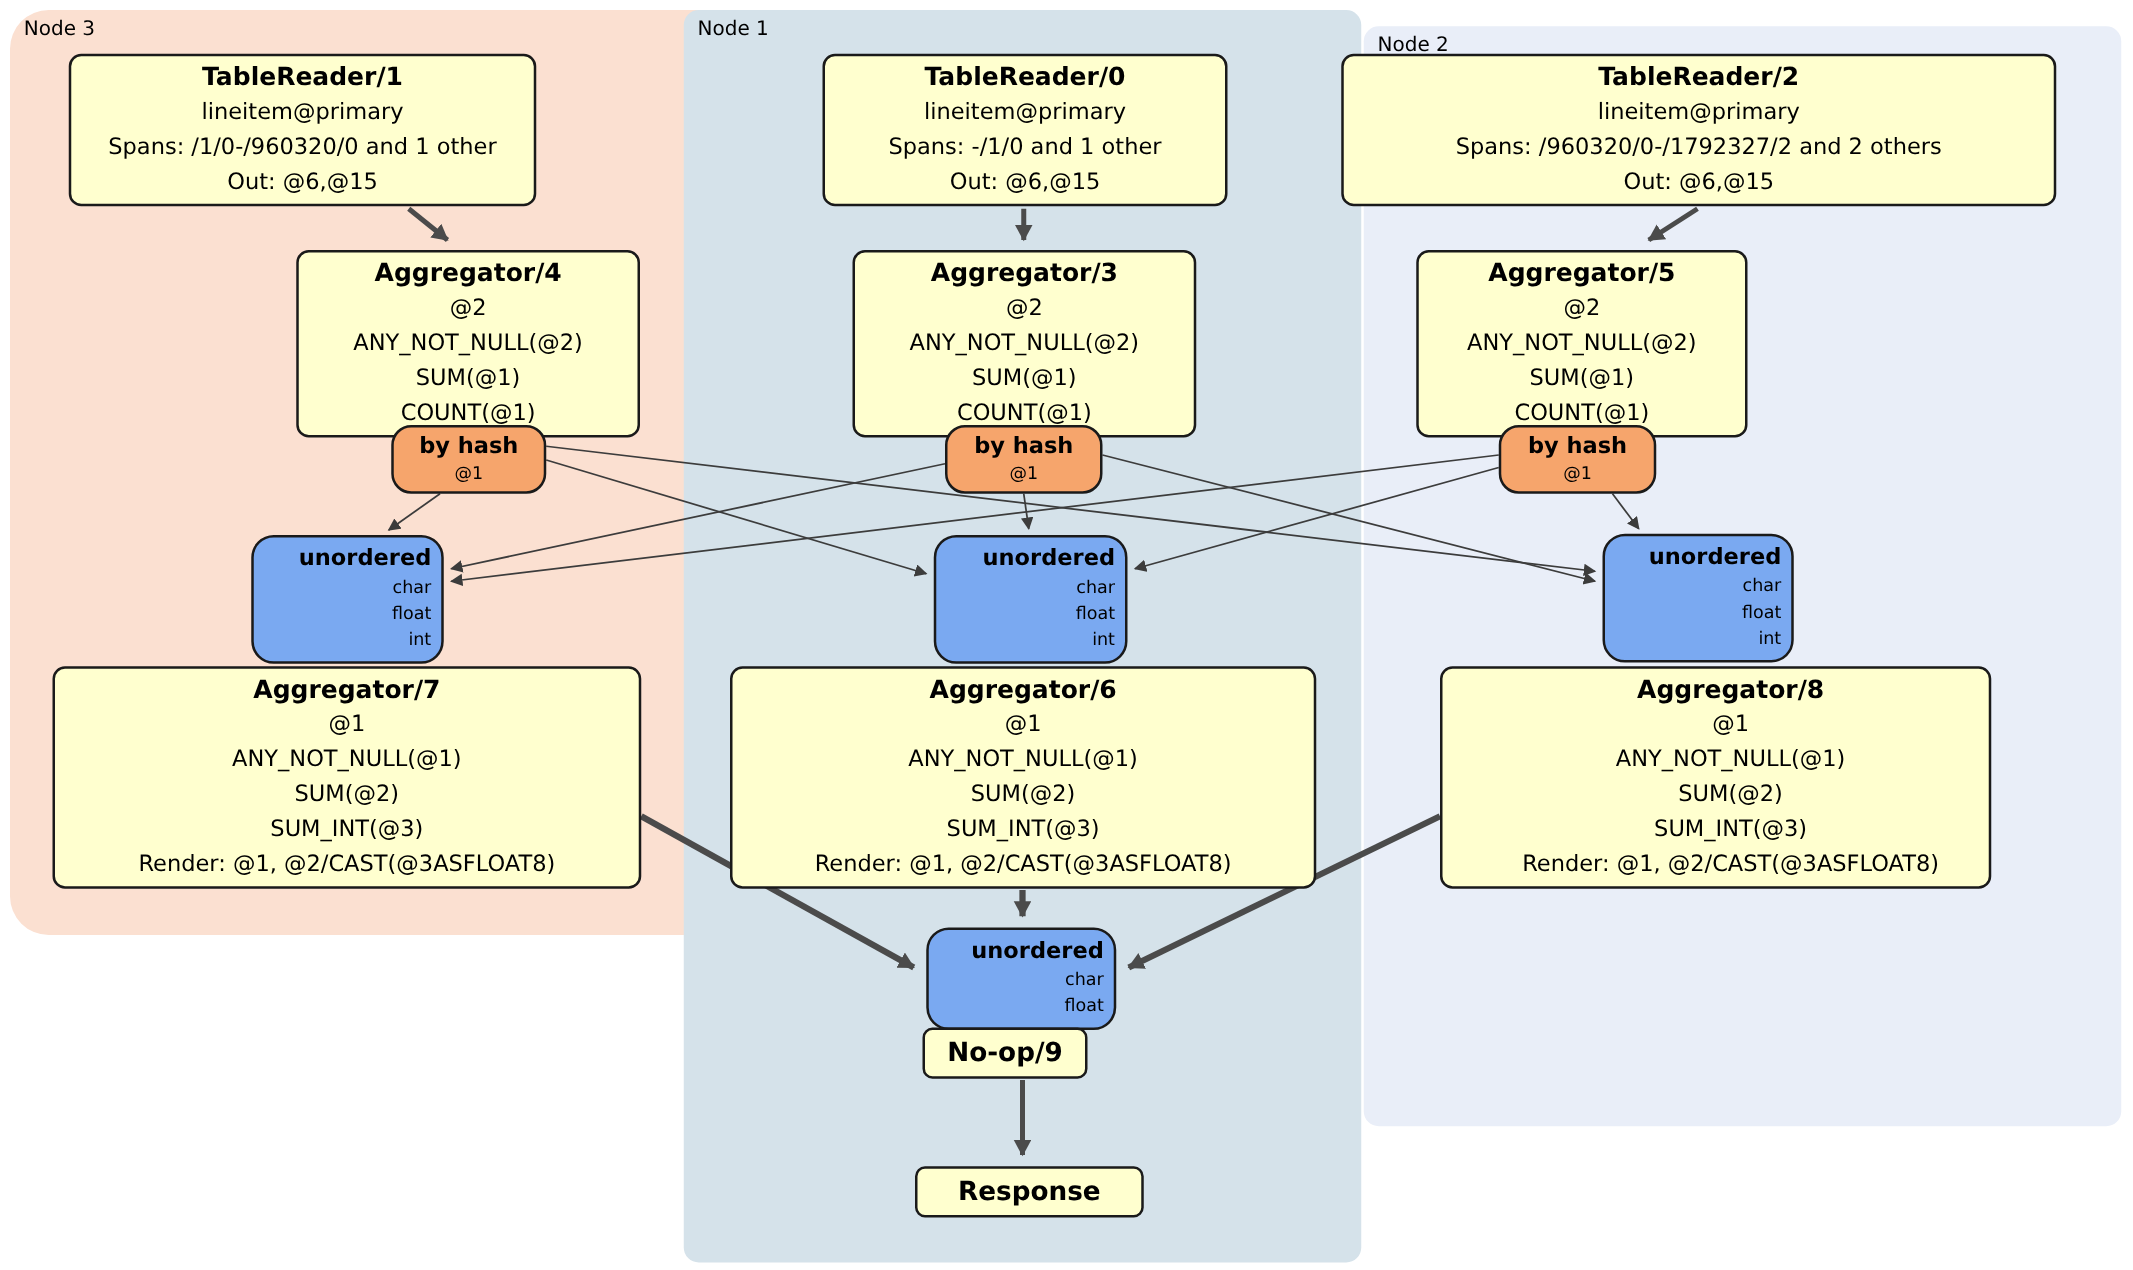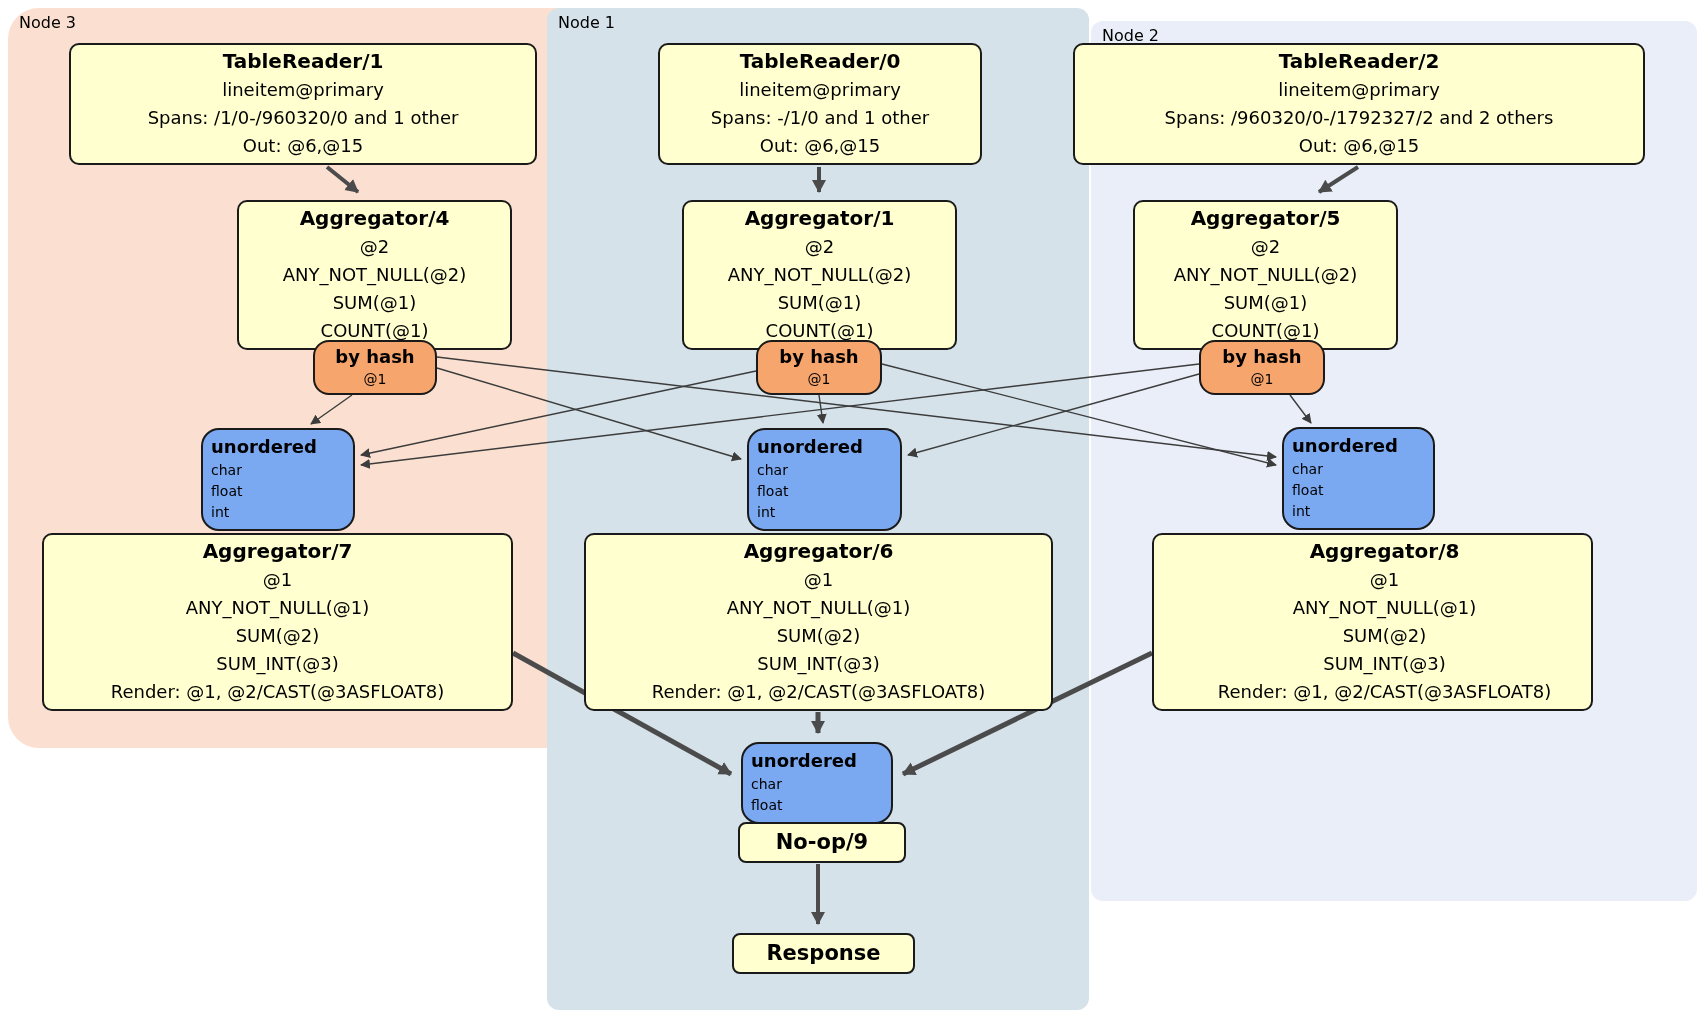--- a/index.html
+++ b/index.html
@@ -19,21 +19,21 @@
   .tk{stroke:var(--c-edge-thick,#4b4b4b);stroke-width:4;}
   .hv{stroke:var(--c-edge-thick,#4b4b4b);stroke-width:5;}
 
   
   .proc{position:absolute;z-index:3;box-sizing:border-box;background:var(--c-processor-fill,#ffffcf);
         border:2px solid var(--c-box-border,#1a1a1a);border-radius:10px;text-align:center;
         padding:2px 8px 3px 8px;}
   .proc-title{font-size:20px;font-weight:bold;line-height:29px;white-space:nowrap;}
   .proc-line{font-size:18px;line-height:28px;white-space:nowrap;}
 
-  #tr-n3{left:69px;top:43px;width:468px;}
+  #tr-n3{left:55px;top:43px;width:374px;}
   #tr-n1{left:658px;top:43px;width:324px;}
   #tr-n2{left:1073px;top:43px;width:572px;}
   #ag4{left:237px;top:200px;width:275px;}
   #ag3{left:682px;top:200px;width:275px;}
   #ag5{left:1133px;top:200px;width:265px;}
   #ag7{left:42px;top:533px;width:471px;}
   #ag6{left:584px;top:533px;width:469px;}
   #ag8{left:1152px;top:533px;width:441px;padding-left:32px;}
 
   
@@ -41,35 +41,35 @@
           border:2px solid var(--c-box-border,#1a1a1a);border-radius:16px;text-align:center;
           padding:2px 6px 4px 6px;}
   .router-title{font-size:18px;font-weight:bold;line-height:26px;white-space:nowrap;}
   .router-key{font-size:14px;line-height:19px;}
   #rt-n3{left:313px;top:340px;width:124px;}
   #rt-n1{left:756px;top:340px;width:126px;}
   #rt-n2{left:1199px;top:340px;width:126px;}
 
   
   .sync{position:absolute;z-index:3;box-sizing:border-box;background:var(--c-sync-fill,#7aa9f1);
-        border:2px solid var(--c-box-border,#1a1a1a);border-radius:18px;text-align:left;
+        border:2px solid var(--c-box-border,#1a1a1a);border-radius:18px;text-align:right;
         padding:4px 8px 6px 8px;}
   .sync-title{font-size:18px;font-weight:bold;line-height:26px;white-space:nowrap;}
   .sync-col{font-size:14px;line-height:21px;}
   #sy-n3{left:201px;top:428px;width:154px;}
   #sy-n1{left:747px;top:428px;width:155px;}
   #sy-n2{left:1282px;top:427px;width:153px;}
   #sy-final{left:741px;top:742px;width:152px;}
 
   
   .mini{position:absolute;z-index:3;box-sizing:border-box;background:var(--c-processor-fill,#ffffcf);
         border:2px solid var(--c-box-border,#1a1a1a);border-radius:8px;text-align:center;
         padding:3px 12px;}
   .mini-title{font-size:21px;font-weight:bold;line-height:31px;white-space:nowrap;}
-  #noop{left:738px;top:822px;width:168px;}
+  #noop{left:738px;top:822px;width:132px;}
   #resp{left:732px;top:933px;width:183px;}
 </style>
 </head>
 <body>
 
 <div class="canvas">
 
   <div class="region" id="rg-n3">
     <span class="rlabel">Node 3</span>
   </div>
@@ -143,21 +143,21 @@
     <div class="proc-line">Render: @1, @2/CAST(@3ASFLOAT8)</div>
   </div>
 
   <div class="proc" id="tr-n1">
     <div class="proc-title">TableReader/0</div>
     <div class="proc-line">lineitem@primary</div>
     <div class="proc-line">Spans: -/1/0 and 1 other</div>
     <div class="proc-line">Out: @6,@15</div>
   </div>
   <div class="proc" id="ag3">
-    <div class="proc-title">Aggregator/1</div>
+    <div class="proc-title">Aggregator/3</div>
     <div class="proc-line">@2</div>
     <div class="proc-line">ANY_NOT_NULL(@2)</div>
     <div class="proc-line">SUM(@1)</div>
     <div class="proc-line">COUNT(@1)</div>
   </div>
   <div class="router" id="rt-n1">
     <div class="router-title">by hash</div>
     <div class="router-key">@1</div>
   </div>
   <div class="sync" id="sy-n1">

